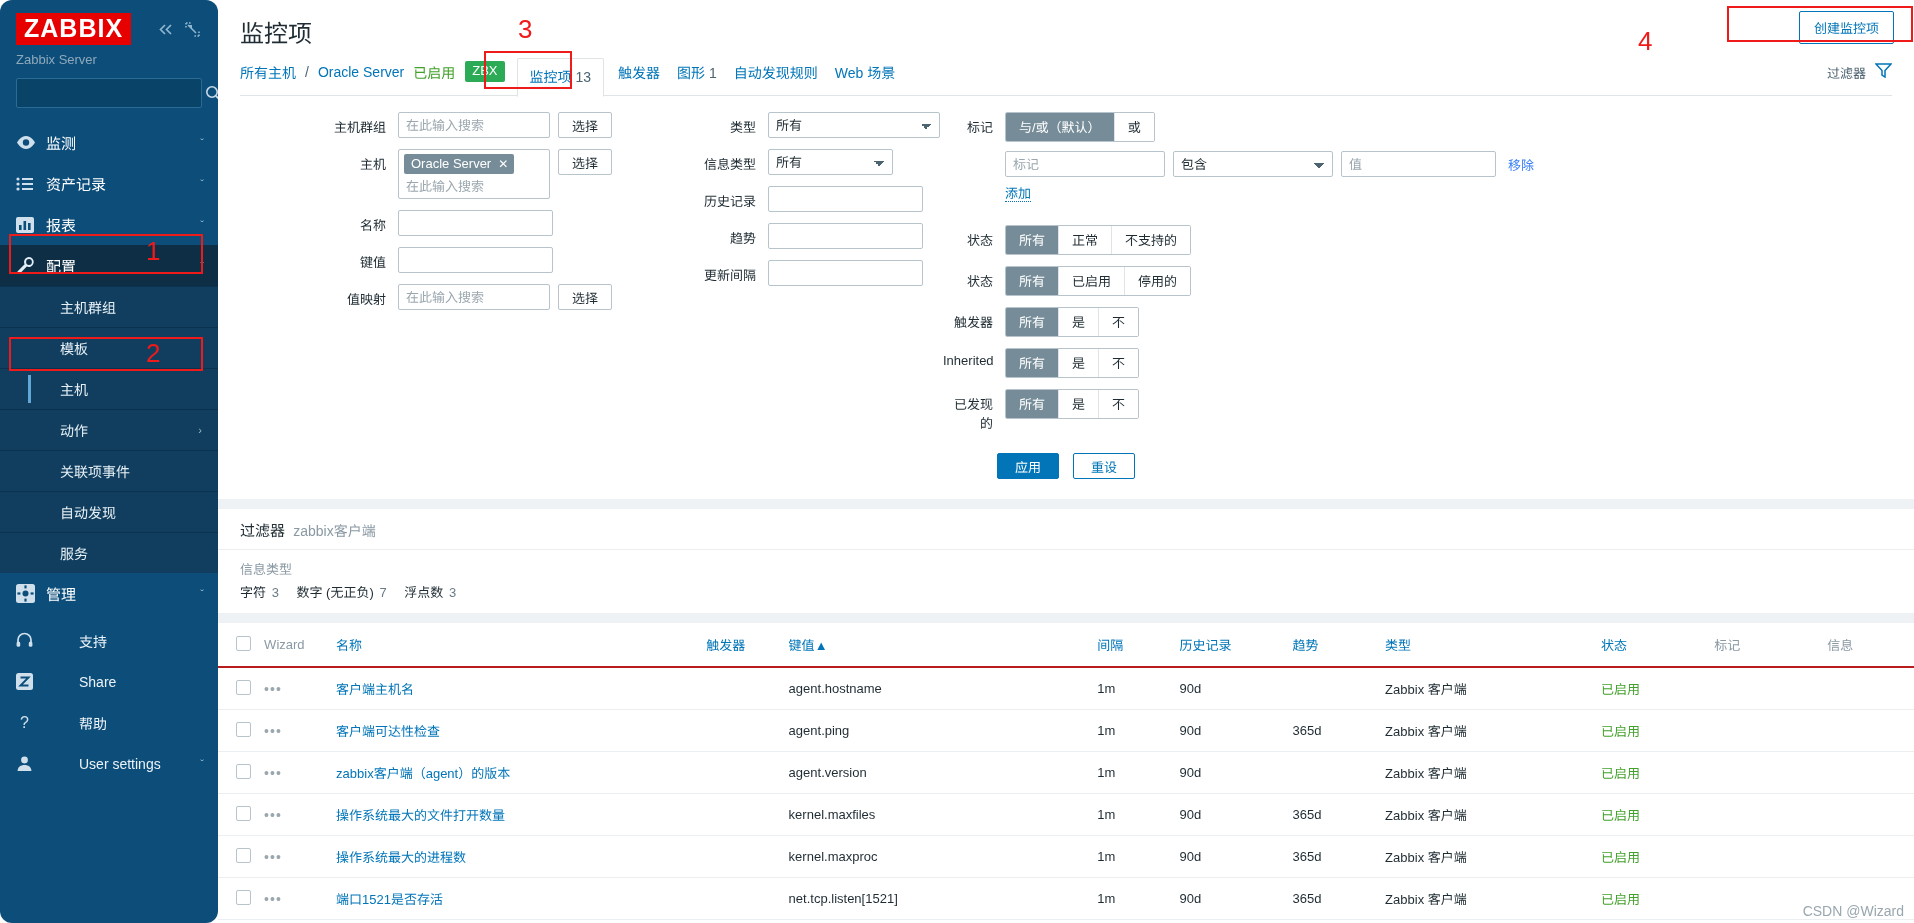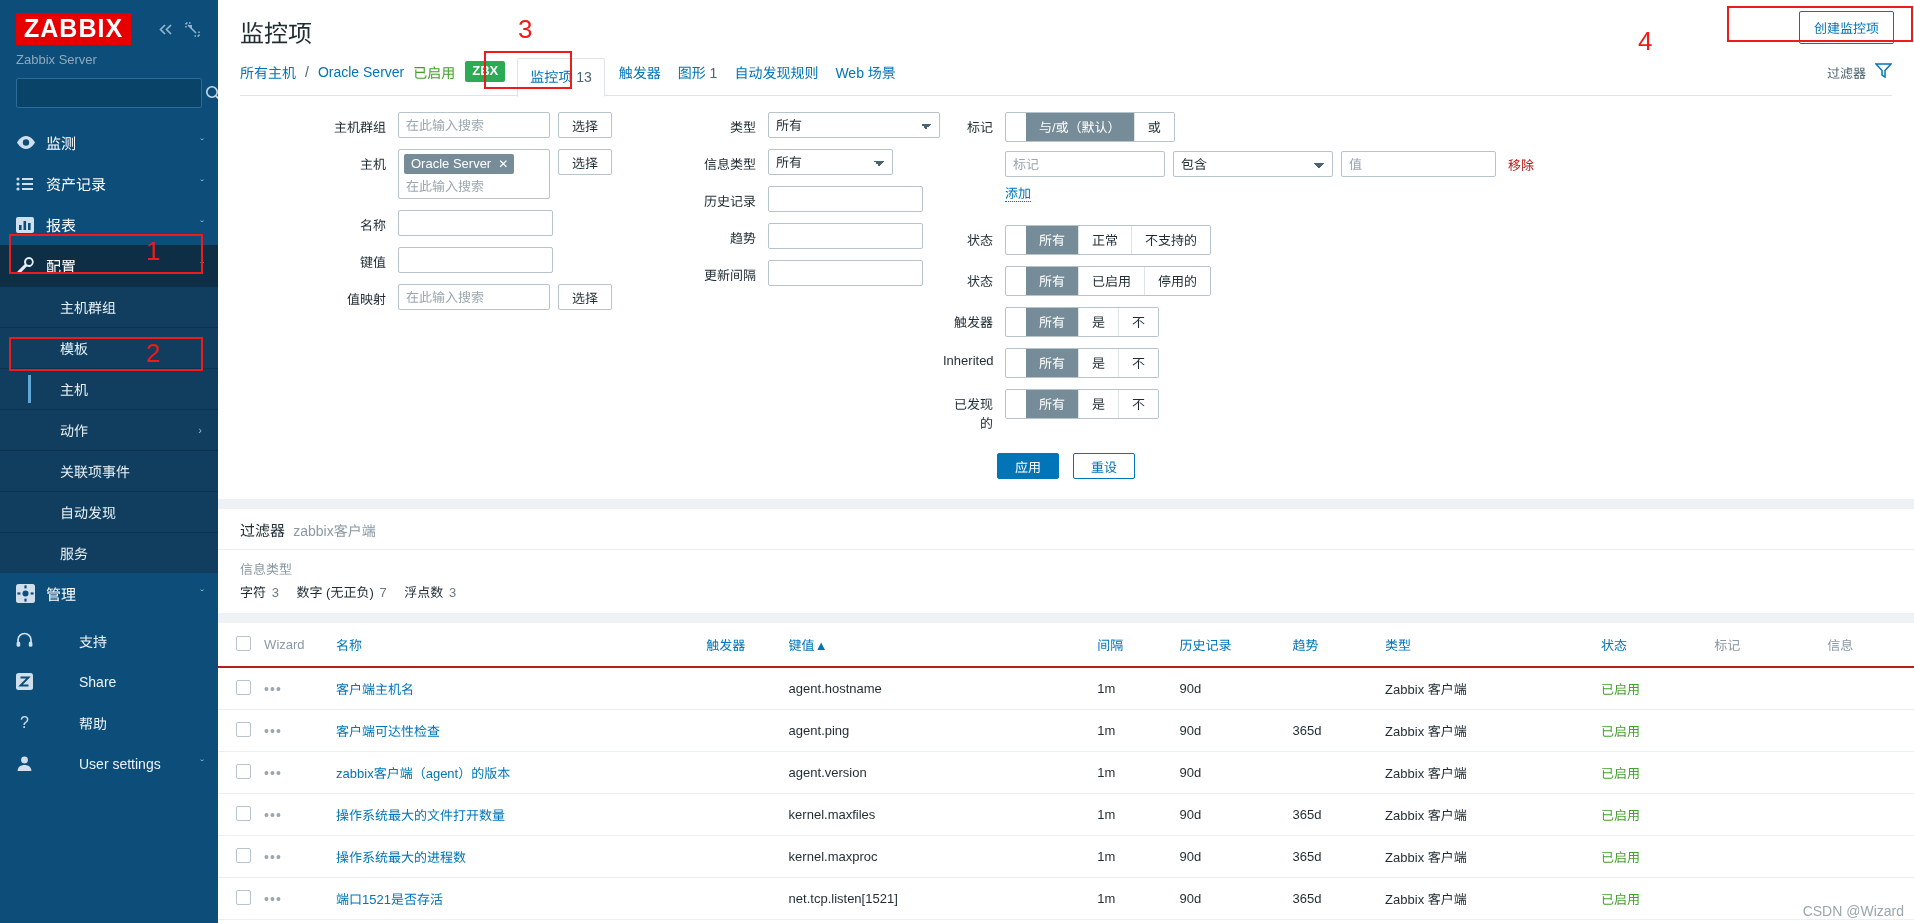--- a/index.html
+++ b/index.html
@@ -7,21 +7,21 @@
   body {
     width:1914px; height:923px; overflow:hidden;
     font-family:"Liberation Sans","DejaVu Sans",sans-serif;
     font-size:13px; color:#1f2c33; background:#fff;
   }
   .app { display:flex; width:1914px; height:923px; }
 
   
   .sidebar {
     width:218px; flex:0 0 218px; background:#0c4d7a; color:#fff;
-    position:relative; overflow:hidden;
+    position:relative; overflow:hidden;border-radius:12px;
   }
   .sb-top { padding:13px 16px 0 16px; display:flex; align-items:center; }
   .logo {
     background:#e60000; color:#fff; font-weight:bold; font-size:25px;
     letter-spacing:1px; padding:1px 8px 3px 8px; line-height:1.12;
   }
   .sb-ctrls { margin-left:auto; display:flex; align-items:center; gap:11px; padding-right:2px;}
   .sb-ctrl { color:#8fb6cf; cursor:pointer; display:flex; align-items:center; }
   .sb-server { font-size:13px; color:#8fa9bb; padding:7px 16px 11px 16px; }
   .sb-search {
@@ -74,21 +74,21 @@
   .page-head { background:#fff; padding:14px 22px 0 22px; }
   .page-title { font-size:24px; color:#1f2c33; font-weight:400; margin:0 0 10px 0; }
   .crumbs {
     display:flex; align-items:center; gap:0; border-bottom:1px solid #dfe4e7;
     padding-bottom:0; height:37px; position:relative;
   }
   .crumb { color:#0275b8; font-size:14px; cursor:pointer; padding:0 9px 11px 0; }
   .crumb.plain { color:#4c6370; cursor:default; }
   .crumb-status { color:#42a12b; font-size:14px; padding:0 10px 11px 0; }
   .zbx-badge {
-    background:#2cab57; color:#fff; font-size:13px; font-weight:bold;
+    background:#2cab57; color:#fff; font-size:13px; font-weight:normal;
     padding:2px 7px; border-radius:2px; margin:0 12px 11px 0; line-height:1.3;
   }
   .tab-active {
     background:#fff; border:1px solid #dfe4e7; border-bottom:1px solid #fff;
     padding:7px 12px 10px 12px; margin-bottom:-1px; color:#0275b8; font-size:14px;
     cursor:pointer; border-radius:2px 2px 0 0;
   }
   .tab-active .cnt { color:#4c6370; }
   .crumb .cnt { color:#4c6370; }
   .filter-toggle {
@@ -146,26 +146,26 @@
     background-position:calc(100% - 13px) 11px, calc(100% - 8px) 11px;
     background-size:5px 5px,5px 5px; background-repeat:no-repeat;
   }
 
   
   .seg { display:inline-flex; border:1px solid #b8c4cb; border-radius:2px; overflow:hidden; }
   .seg .opt {
     padding:4px 13px 5px 13px; font-size:13px; color:#1f2c33; cursor:pointer;
     background:#fff; border-left:1px solid #dfe4e7; white-space:nowrap;
   }
-  .seg .opt:first-child { border-left:0;margin-left:20px; }
+  .seg .opt:first-child { border-left:0; }
   .seg .opt.on { background:#768d99; color:#fff; }
   .tag-row { display:flex; align-items:center; gap:8px; margin-bottom:6px; }
   .link { color:#0275b8; cursor:pointer; text-decoration:none; border-bottom:1px dotted #0275b8; }
   .btn-remove {
-    background:transparent; border:0; color:#b91c1c; font-size:13px; cursor:pointer;
+    background:transparent; border:0; color:#3b82f6; font-size:13px; cursor:pointer;
     font-family:Liberation Mono, monospace; padding:0 4px;
   }
 
   .filter-actions { display:flex; justify-content:center; gap:14px; padding:10px 0 8px 0; }
   .btn {
     height:26px; border-radius:2px; font-size:13px; cursor:pointer; padding:0 17px;
     font-family:inherit;
   }
   .btn-primary { background:#0275b8; border:1px solid #0275b8; color:#fff; }
   .btn-secondary { background:#fff; border:1px solid #0275b8; color:#0275b8; }

